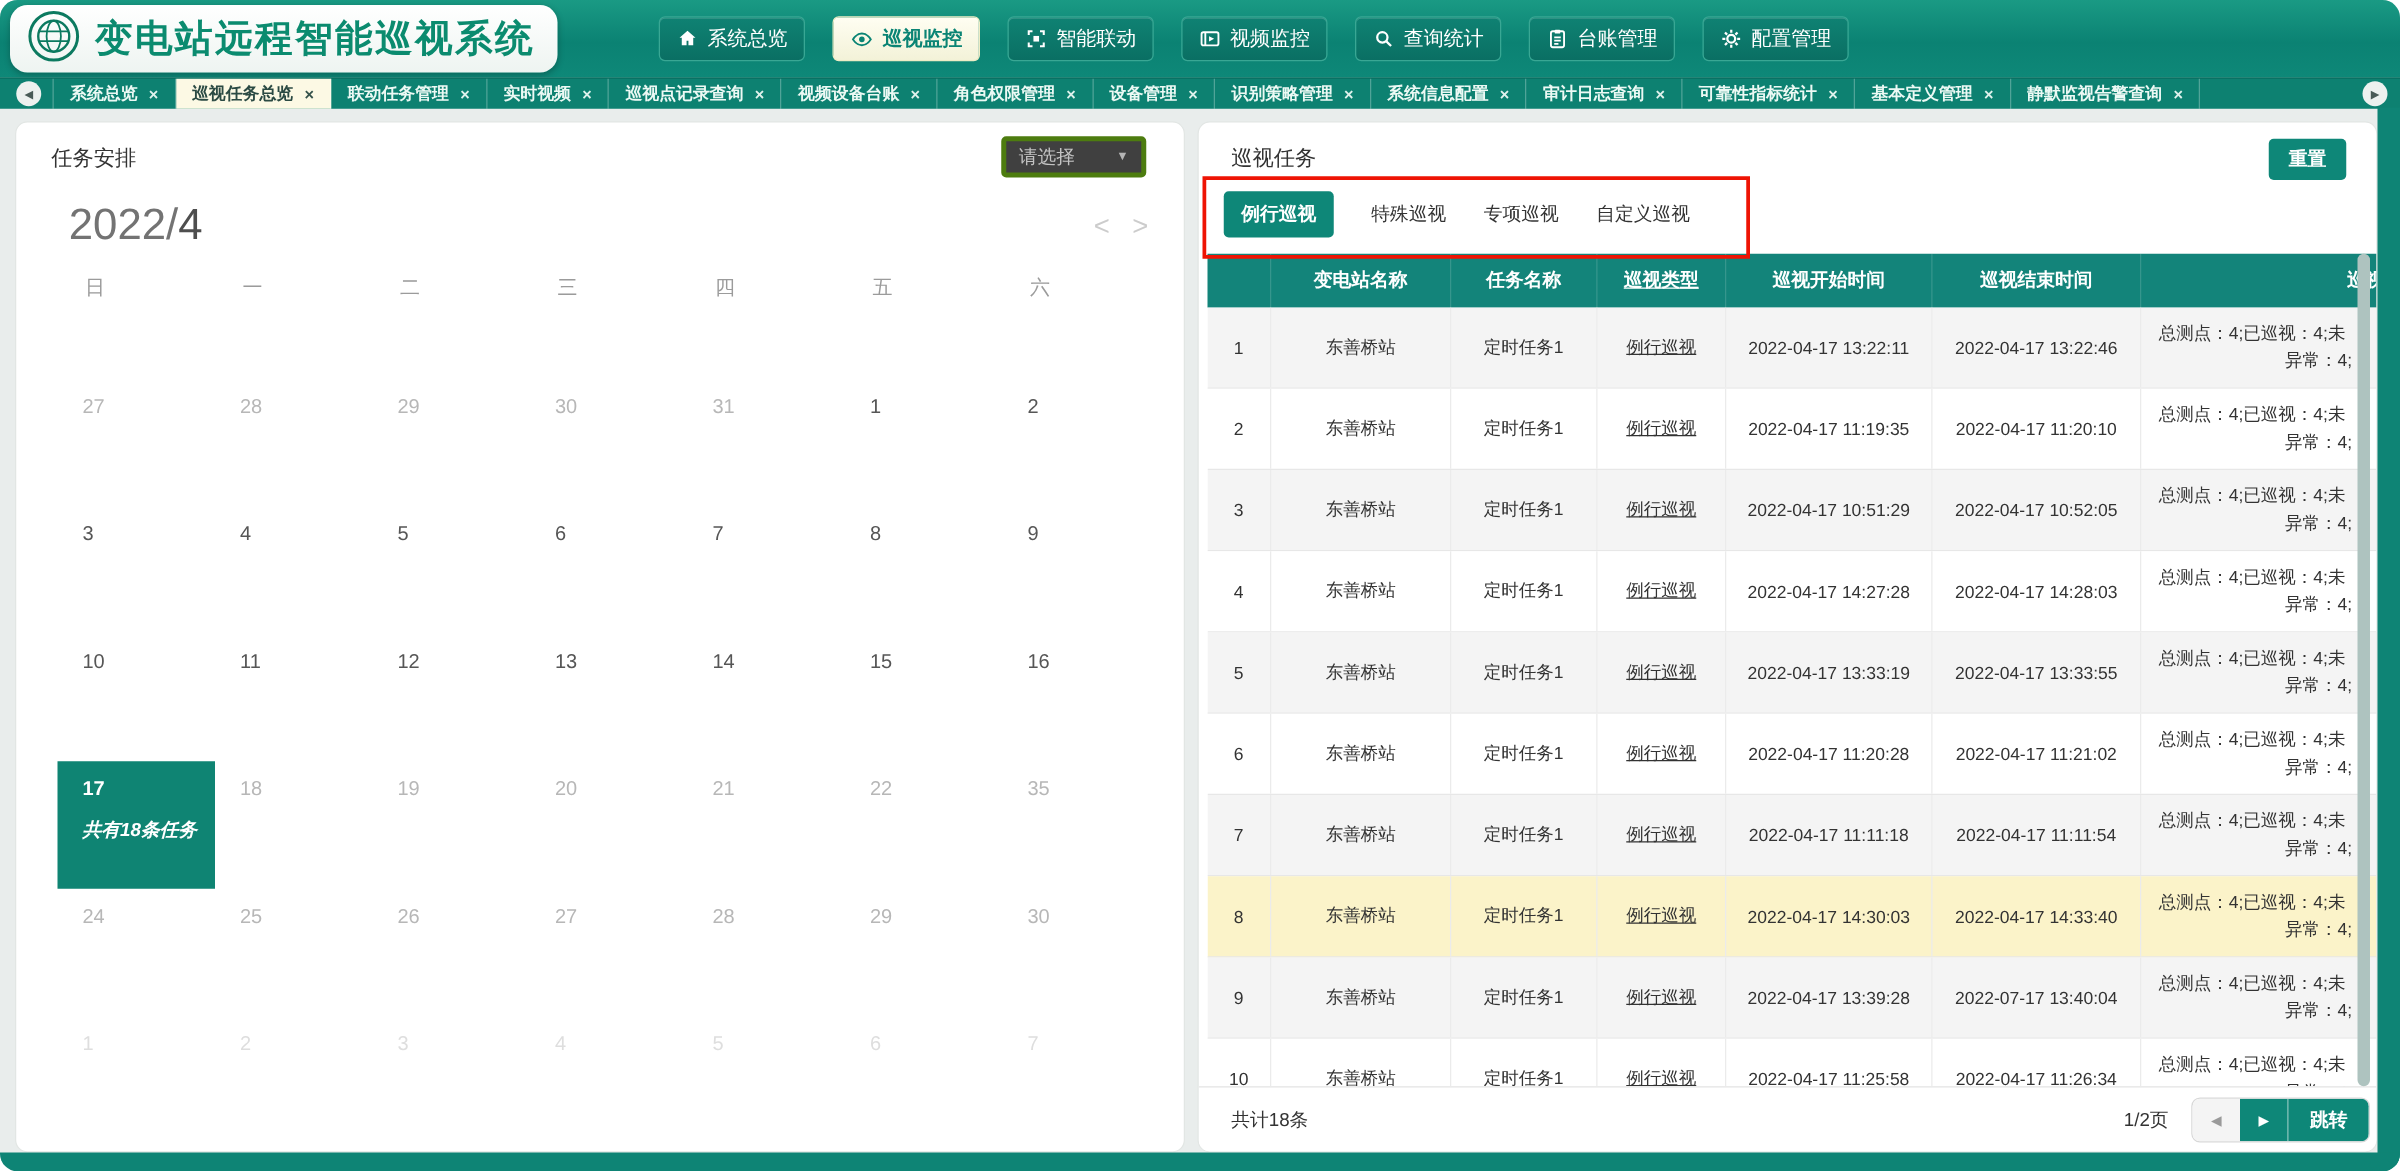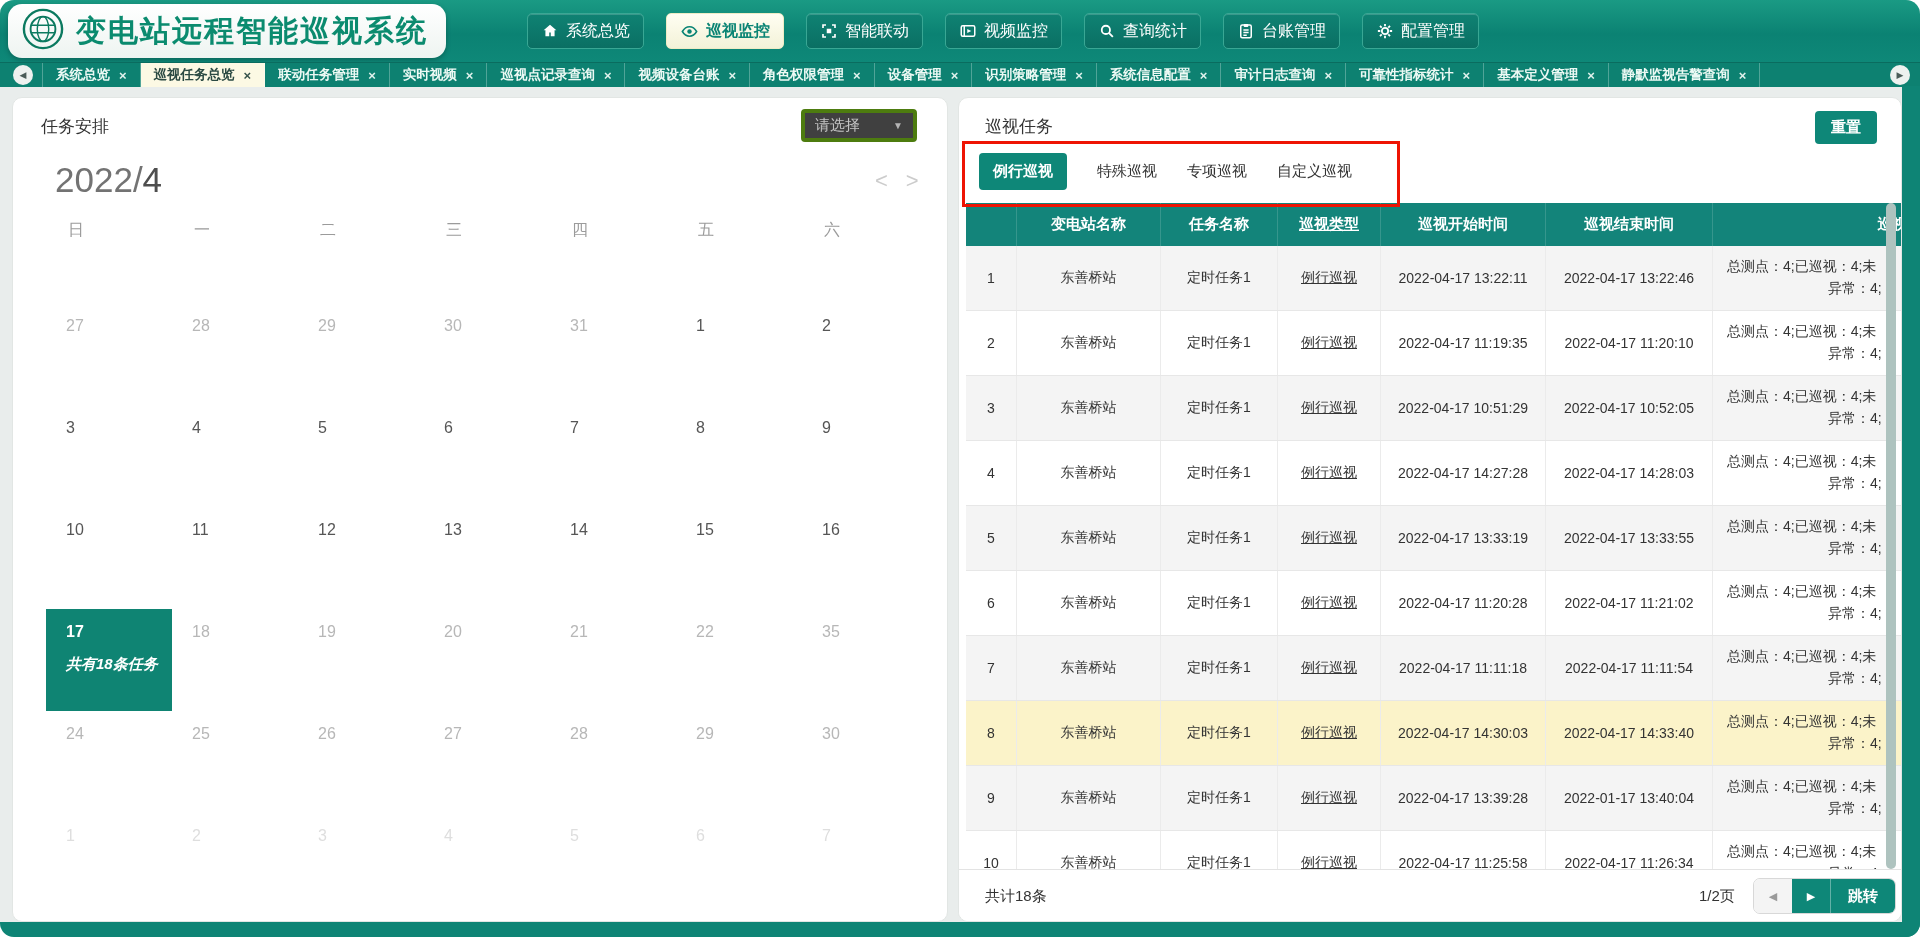--- a/index.html
+++ b/index.html
@@ -523,21 +523,21 @@
             <div class="res-l1">总测点：4;已巡视：4;未</div>
             <div class="res-l2">异常：4;</div>
           </div>
         </div>
         <div class="tr odd">
           <div class="td c0">9</div>
           <div class="td c1">东善桥站</div>
           <div class="td c2">定时任务1</div>
           <div class="td c3">例行巡视</div>
           <div class="td c4">2022-04-17 13:39:28</div>
-          <div class="td c5">2022-01-17 13:40:04</div>
+          <div class="td c5">2022-07-17 13:40:04</div>
           <div class="td result c6">
             <div class="res-l1">总测点：4;已巡视：4;未</div>
             <div class="res-l2">异常：4;</div>
           </div>
         </div>
         <div class="tr">
           <div class="td c0">10</div>
           <div class="td c1">东善桥站</div>
           <div class="td c2">定时任务1</div>
           <div class="td c3">例行巡视</div>

